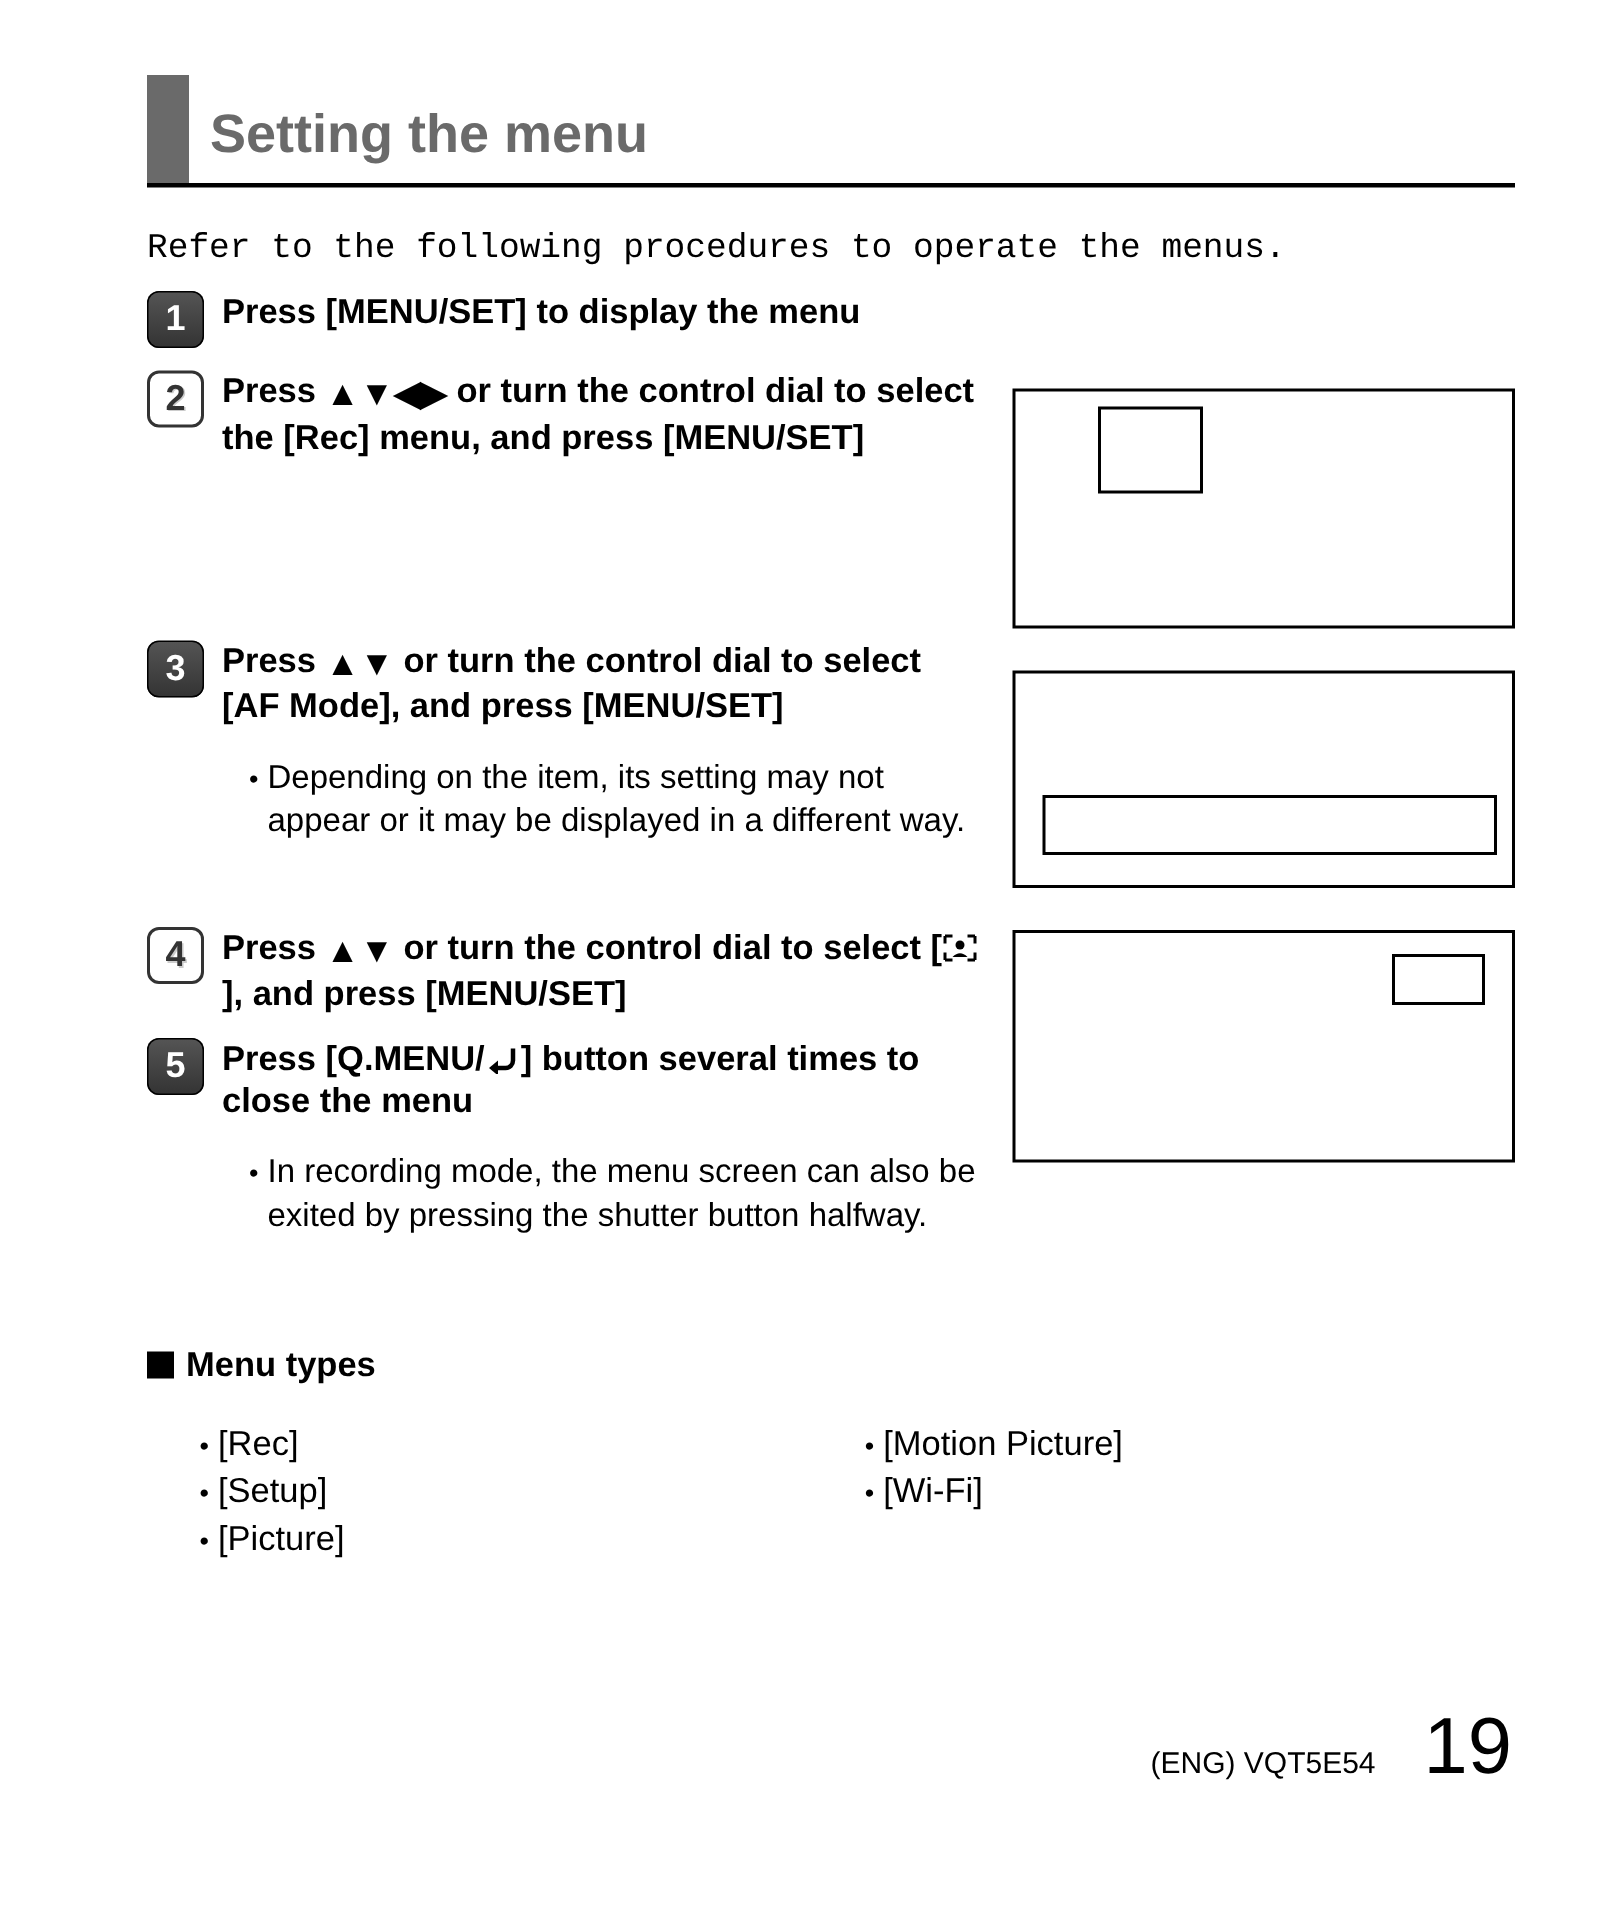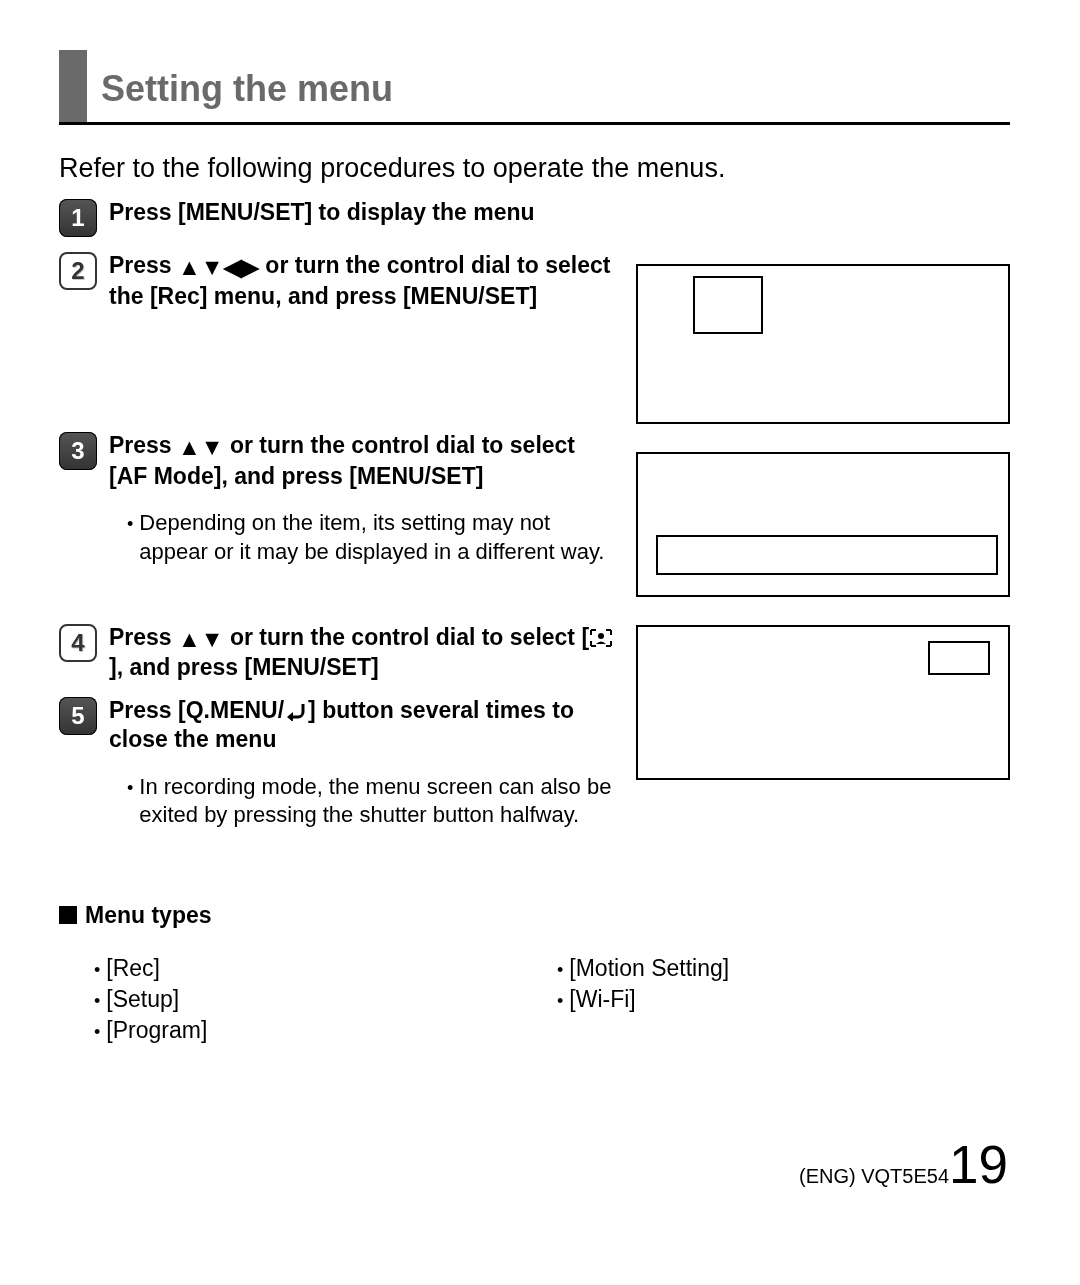--- a/index.html
+++ b/index.html
@@ -5,42 +5,43 @@
   * { box-sizing: border-box; margin: 0; padding: 0; }
   body {
     font-family: Arial, Helvetica, sans-serif;
     background: #fff;
     width: 1080px;
     height: 1285px;
     position: relative;
     color: #000;
   }
   .page {
-    padding: 50px 70px 50px 59px;
+    padding: 50px 70px 50px 98px;
   }
   .title-bar {
     display: flex;
     align-items: stretch;
     border-bottom: 3px solid #000;
     margin-bottom: 25px;
   }
   .title-mark {
     width: 28px;
     background: #6a6a6a;
   }
   .title-text {
     font-size: 36px;
     font-weight: bold;
     color: #6a6a6a;
     padding: 18px 0 12px 14px;
   }
   .intro {
-    font-size: 27px;
+    font-size: 23px;
     line-height: 1.35;
     margin-bottom: 12px;
+    font-family: Liberation Mono, monospace;
   }
   .intro .example {
     font-weight: bold;
   }
   .content {
     display: flex;
     gap: 22px;
   }
   .left-col { flex: 0 0 555px; }
   .right-col { flex: 1 1 auto; display:flex; flex-direction:column; gap:28px; padding-top:66px;}
@@ -143,21 +144,21 @@
     padding-left: 35px;
   }
   .menu-col { flex:1 1 0;text-align:right; }
   .menu-col .mi { display:flex; gap:6px; }
   .footer {
     position:absolute;
     bottom: 90px;
     right: 72px;
     display:flex;
     align-items: baseline;
-    gap: 0;
+    gap: 32px;
   }
   .footer-code { font-size: 20px; color:#000; }
   .footer-page { font-size: 53px; }
   
   svg { display:inline-block; vertical-align: -3px; }
 </style>
 </head>
 <body>
 
 <div class="page">
@@ -255,27 +256,27 @@
         <div class="mi">
             <span class="bullet-dot"></span>
             <span>[Rec]</span>
           </div>
         <div class="mi">
             <span class="bullet-dot"></span>
             <span>[Setup]</span>
           </div>
         <div class="mi">
             <span class="bullet-dot"></span>
-            <span>[Program]</span>
+            <span>[Picture]</span>
           </div>
       </div>
       <div class="menu-col">
         <div class="mi">
             <span class="bullet-dot"></span>
-            <span>[Motion Setting]</span>
+            <span>[Motion Picture]</span>
           </div>
         <div class="mi">
             <span class="bullet-dot"></span>
             <span>[Wi-Fi]</span>
           </div>
       </div>
     </div>
   </div>
 
 </div>

